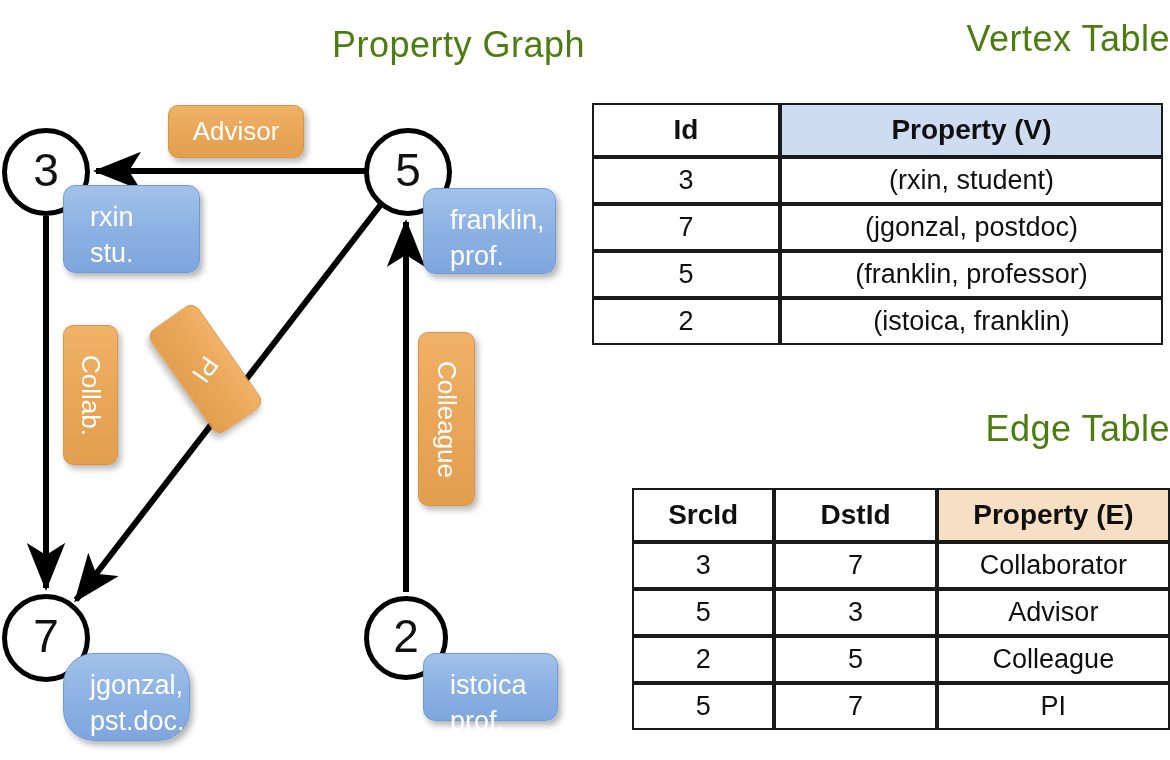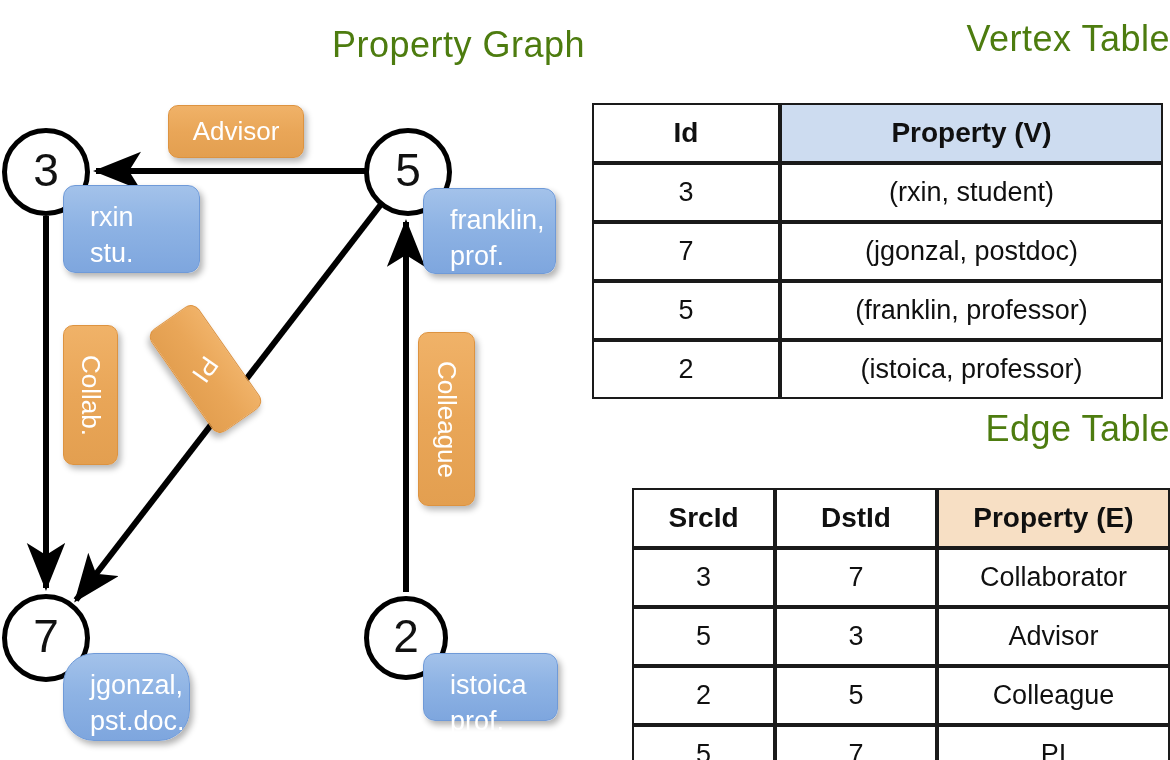--- a/index.html
+++ b/index.html
@@ -147,21 +147,21 @@
     border-collapse: separate;
     border-spacing: 0;
     font-family: "Liberation Sans", sans-serif;
   }
   .data-table td, .data-table th {
     border: 2px solid #1a1a1a;
     text-align: center;
     font-weight: 400;
     font-size: 27px;
     color: #101010;
-    padding: 12px;
+    padding: 0;
     height: 47px;
     background: #ffffff;
     box-sizing: border-box;
   }
   .data-table th {
     font-weight: bold;
     font-size: 28px;
     height: 54px;
   }
   .col-prop-v, th.col-prop-v { background: #cddcf0; }
@@ -264,21 +264,21 @@
       <tr>
         <td class="c-id">7</td>
         <td class="c-prop col-prop-v">(jgonzal, postdoc)</td>
       </tr>
       <tr>
         <td class="c-id">5</td>
         <td class="c-prop col-prop-v">(franklin, professor)</td>
       </tr>
       <tr>
         <td class="c-id">2</td>
-        <td class="c-prop col-prop-v">(istoica, professor)</td>
+        <td class="c-prop col-prop-v">(istoica, franklin)</td>
       </tr>
     </tbody>
   </table>
 
   <table class="data-table" id="edge-table">
     <thead>
       <tr>
         <th class="c-src">SrcId</th>
         <th class="c-dst">DstId</th>
         <th class="c-prop col-prop-e">Property (E)</th>

